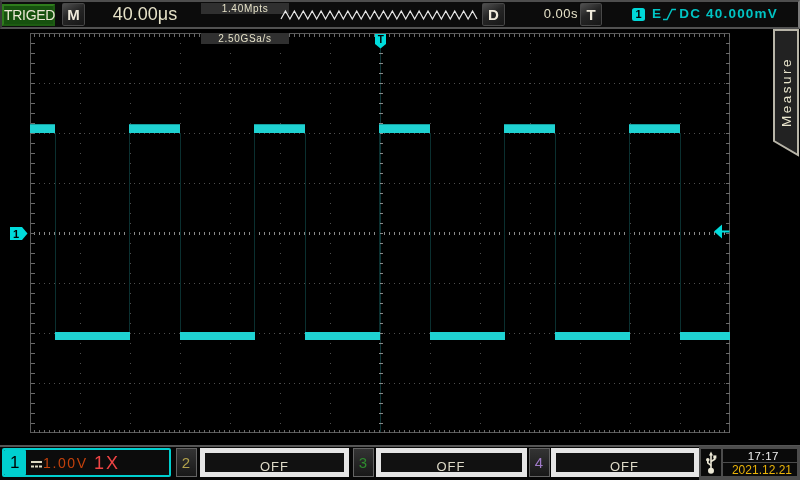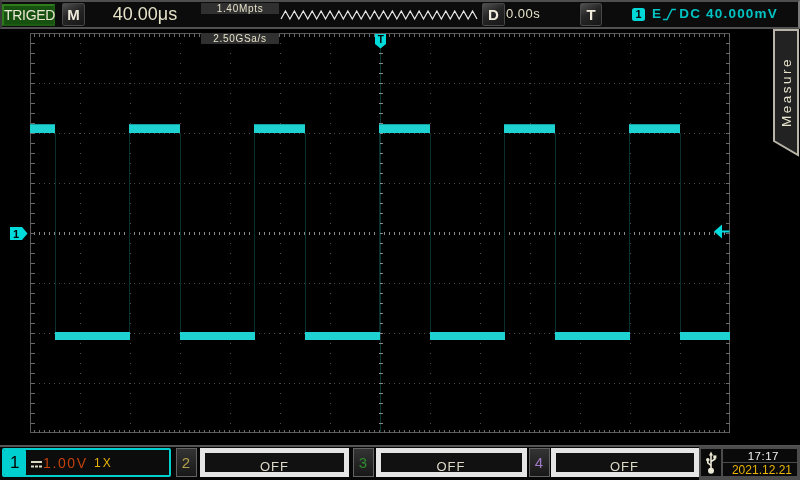--- a/index.html
+++ b/index.html
@@ -15,38 +15,38 @@
 #triged { position:absolute; left:0px; top:2px; width:53px; height:22px; background:#17510f;
   border:2px solid #2e7c1c; border-right-color:#1d5c12; border-bottom-color:#1d5c12;
   color:#ece8d6; font-size:14px; text-align:center; line-height:18px; letter-spacing:-0.3px; }
 .sqbtn { position:absolute; top:0px; width:25px; height:25px; border-radius:3px;
   background:linear-gradient(150deg,#555 0%,#262626 45%,#161616 100%);
   border:1px solid #0a0a0a; box-shadow:inset 0 0 0 1px #484848;
   color:#efeadb; font-weight:bold; font-size:15px; text-align:center; line-height:24px; }
 #tb-time { position:absolute; left:93px; top:-2px; width:100px; height:27px; color:#e6e2c8;
   font-size:18px; text-align:center; line-height:28px; }
 #mpts { position:absolute; left:199px; top:0.5px; width:78px; height:23.5px; }
-#mpts .row { position:absolute; left:0; width:78px; height:11px; background:#303030;
+#mpts .row { position:absolute; left:0; width:88px; height:11px; background:#303030;
   color:#e6e2c8; font-size:10px; text-align:center; line-height:11.5px; letter-spacing:0.7px; }
 #tb-delay { position:absolute; left:504px; top:-2px; width:72px; height:27px; color:#e6e2c8;
-  font-size:13px; text-align:left; line-height:28px; letter-spacing:0.5px; }
+  font-size:13px; text-align:right; line-height:28px; letter-spacing:0.5px; }
 #ch1badge { position:absolute; left:630px; top:5.5px; width:13px; height:13px; background:#00d8d8;
   border-radius:2.5px; color:#000; font-size:11px; font-weight:bold; text-align:center; line-height:13px; }
 #trigtxt { position:absolute; left:650px; top:-2px; height:27px; color:#00c4c4; font-size:13.5px;
   line-height:28px; letter-spacing:1.2px;font-weight:bold; }
 
 
 #botbar { position:absolute; left:0; top:445px; width:800px; height:35px; background:#060606;
   border-top:2.5px solid #565656; }
 #ch1blk { position:absolute; left:2px; top:0.5px; width:169px; height:29.5px; background:#0c0c0c;
   border:2px solid #00cfcf; border-radius:2px; }
 #ch1num { position:absolute; left:0px; top:0.5px; width:21.5px; height:24.5px; background:#00cfcf;
   border-radius:1px; color:#000; font-size:17px; text-align:center; line-height:25px; }
 #ch1txt1 { position:absolute; left:39px; top:0; color:#c2410c; font-size:14px; line-height:26.5px; letter-spacing:1.6px; }
-#ch1txt2 { position:absolute; left:90px; top:0; color:#eab308; font-size:12px; line-height:26.5px; letter-spacing:2px; }
+#ch1txt2 { position:absolute; left:90px; top:0; color:#ef4444; font-size:18px; line-height:26.5px; letter-spacing:2px; }
 .numbtn { position:absolute; top:1px; width:21px; height:29px;
   background:linear-gradient(180deg,#343434,#181818); border:1px solid #636363;
   font-size:15px; text-align:center; line-height:27px; }
 .offbox { position:absolute; top:1px; height:29px; background:#111;
   border:5px solid #e5e5e5; color:#dedac8; font-size:13px; text-align:center; line-height:27px;
   letter-spacing:1px; }
 #greyzone { position:absolute; left:699px; top:-1px; width:101px; height:34px; background:#4c4c4c; }
 #usbbox { position:absolute; left:2px; top:2.5px; width:20px; height:27.5px; background:#0a0a0a; }
 #datebox { position:absolute; left:24px; top:2.5px; width:74px; height:27.5px; background:#0a0a0a; }
 #timetxt { position:absolute; right:4px; top:0px; width:70px; height:13.5px; color:#f2f2f2;

